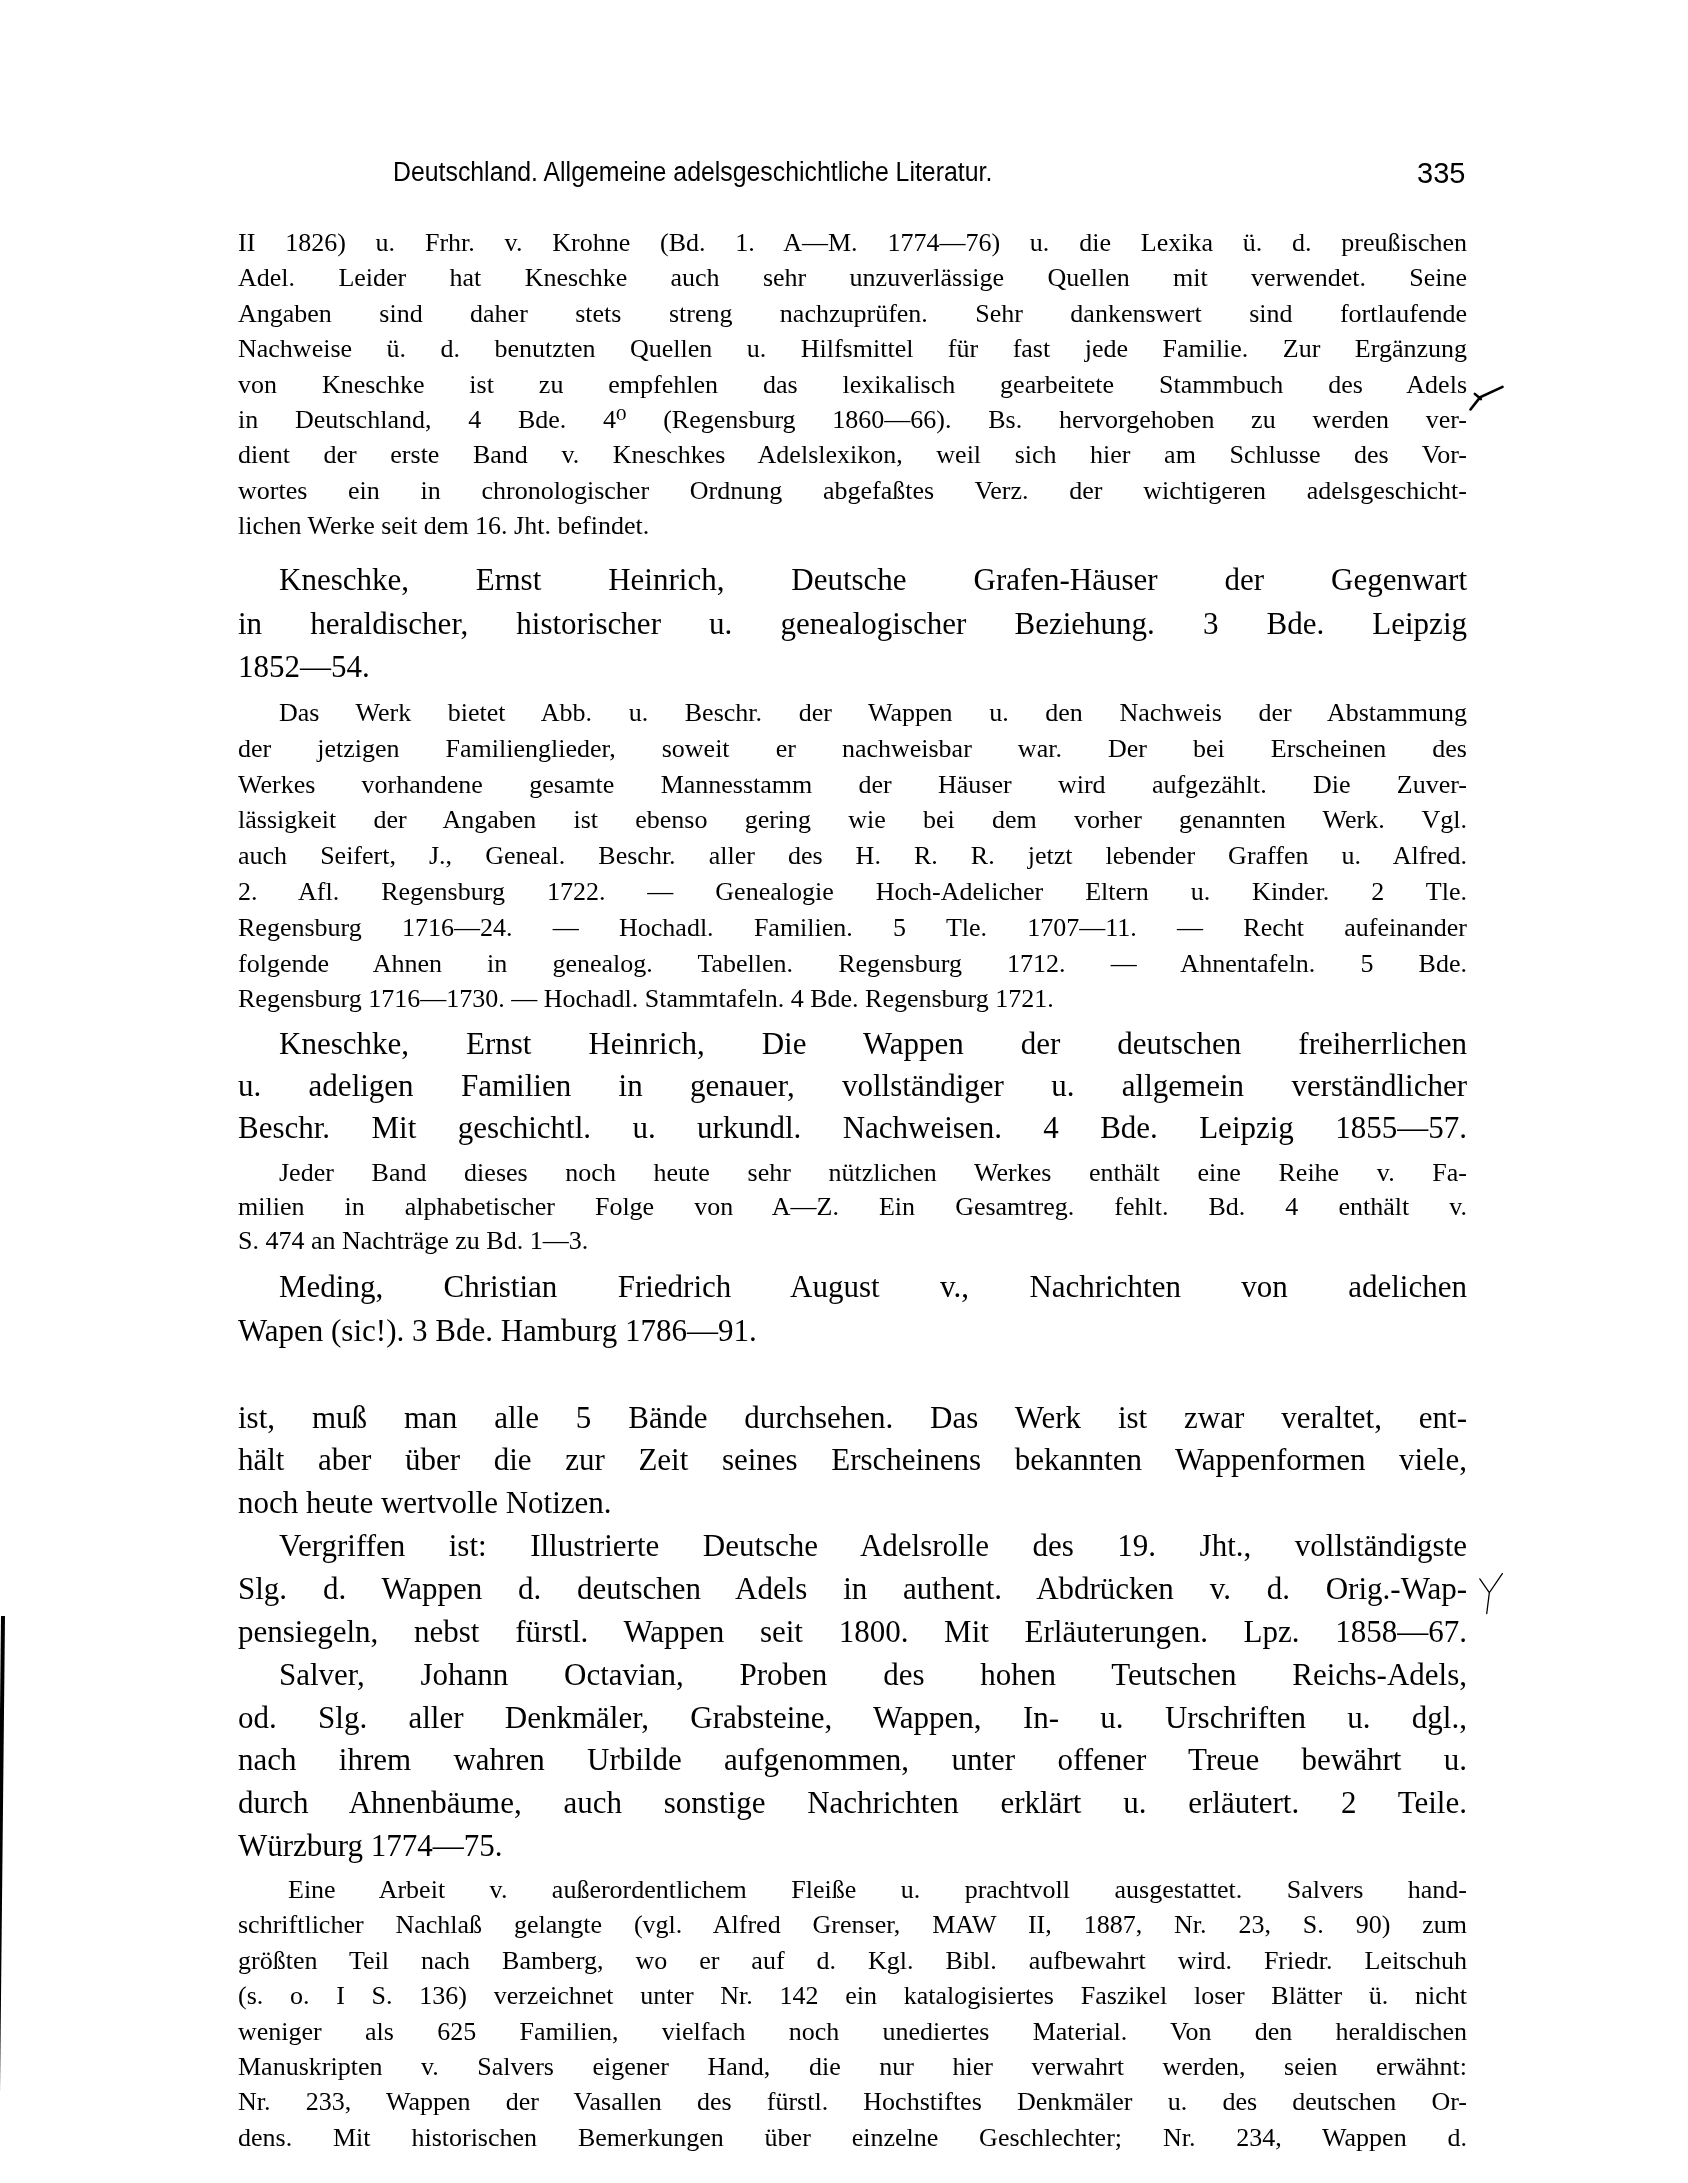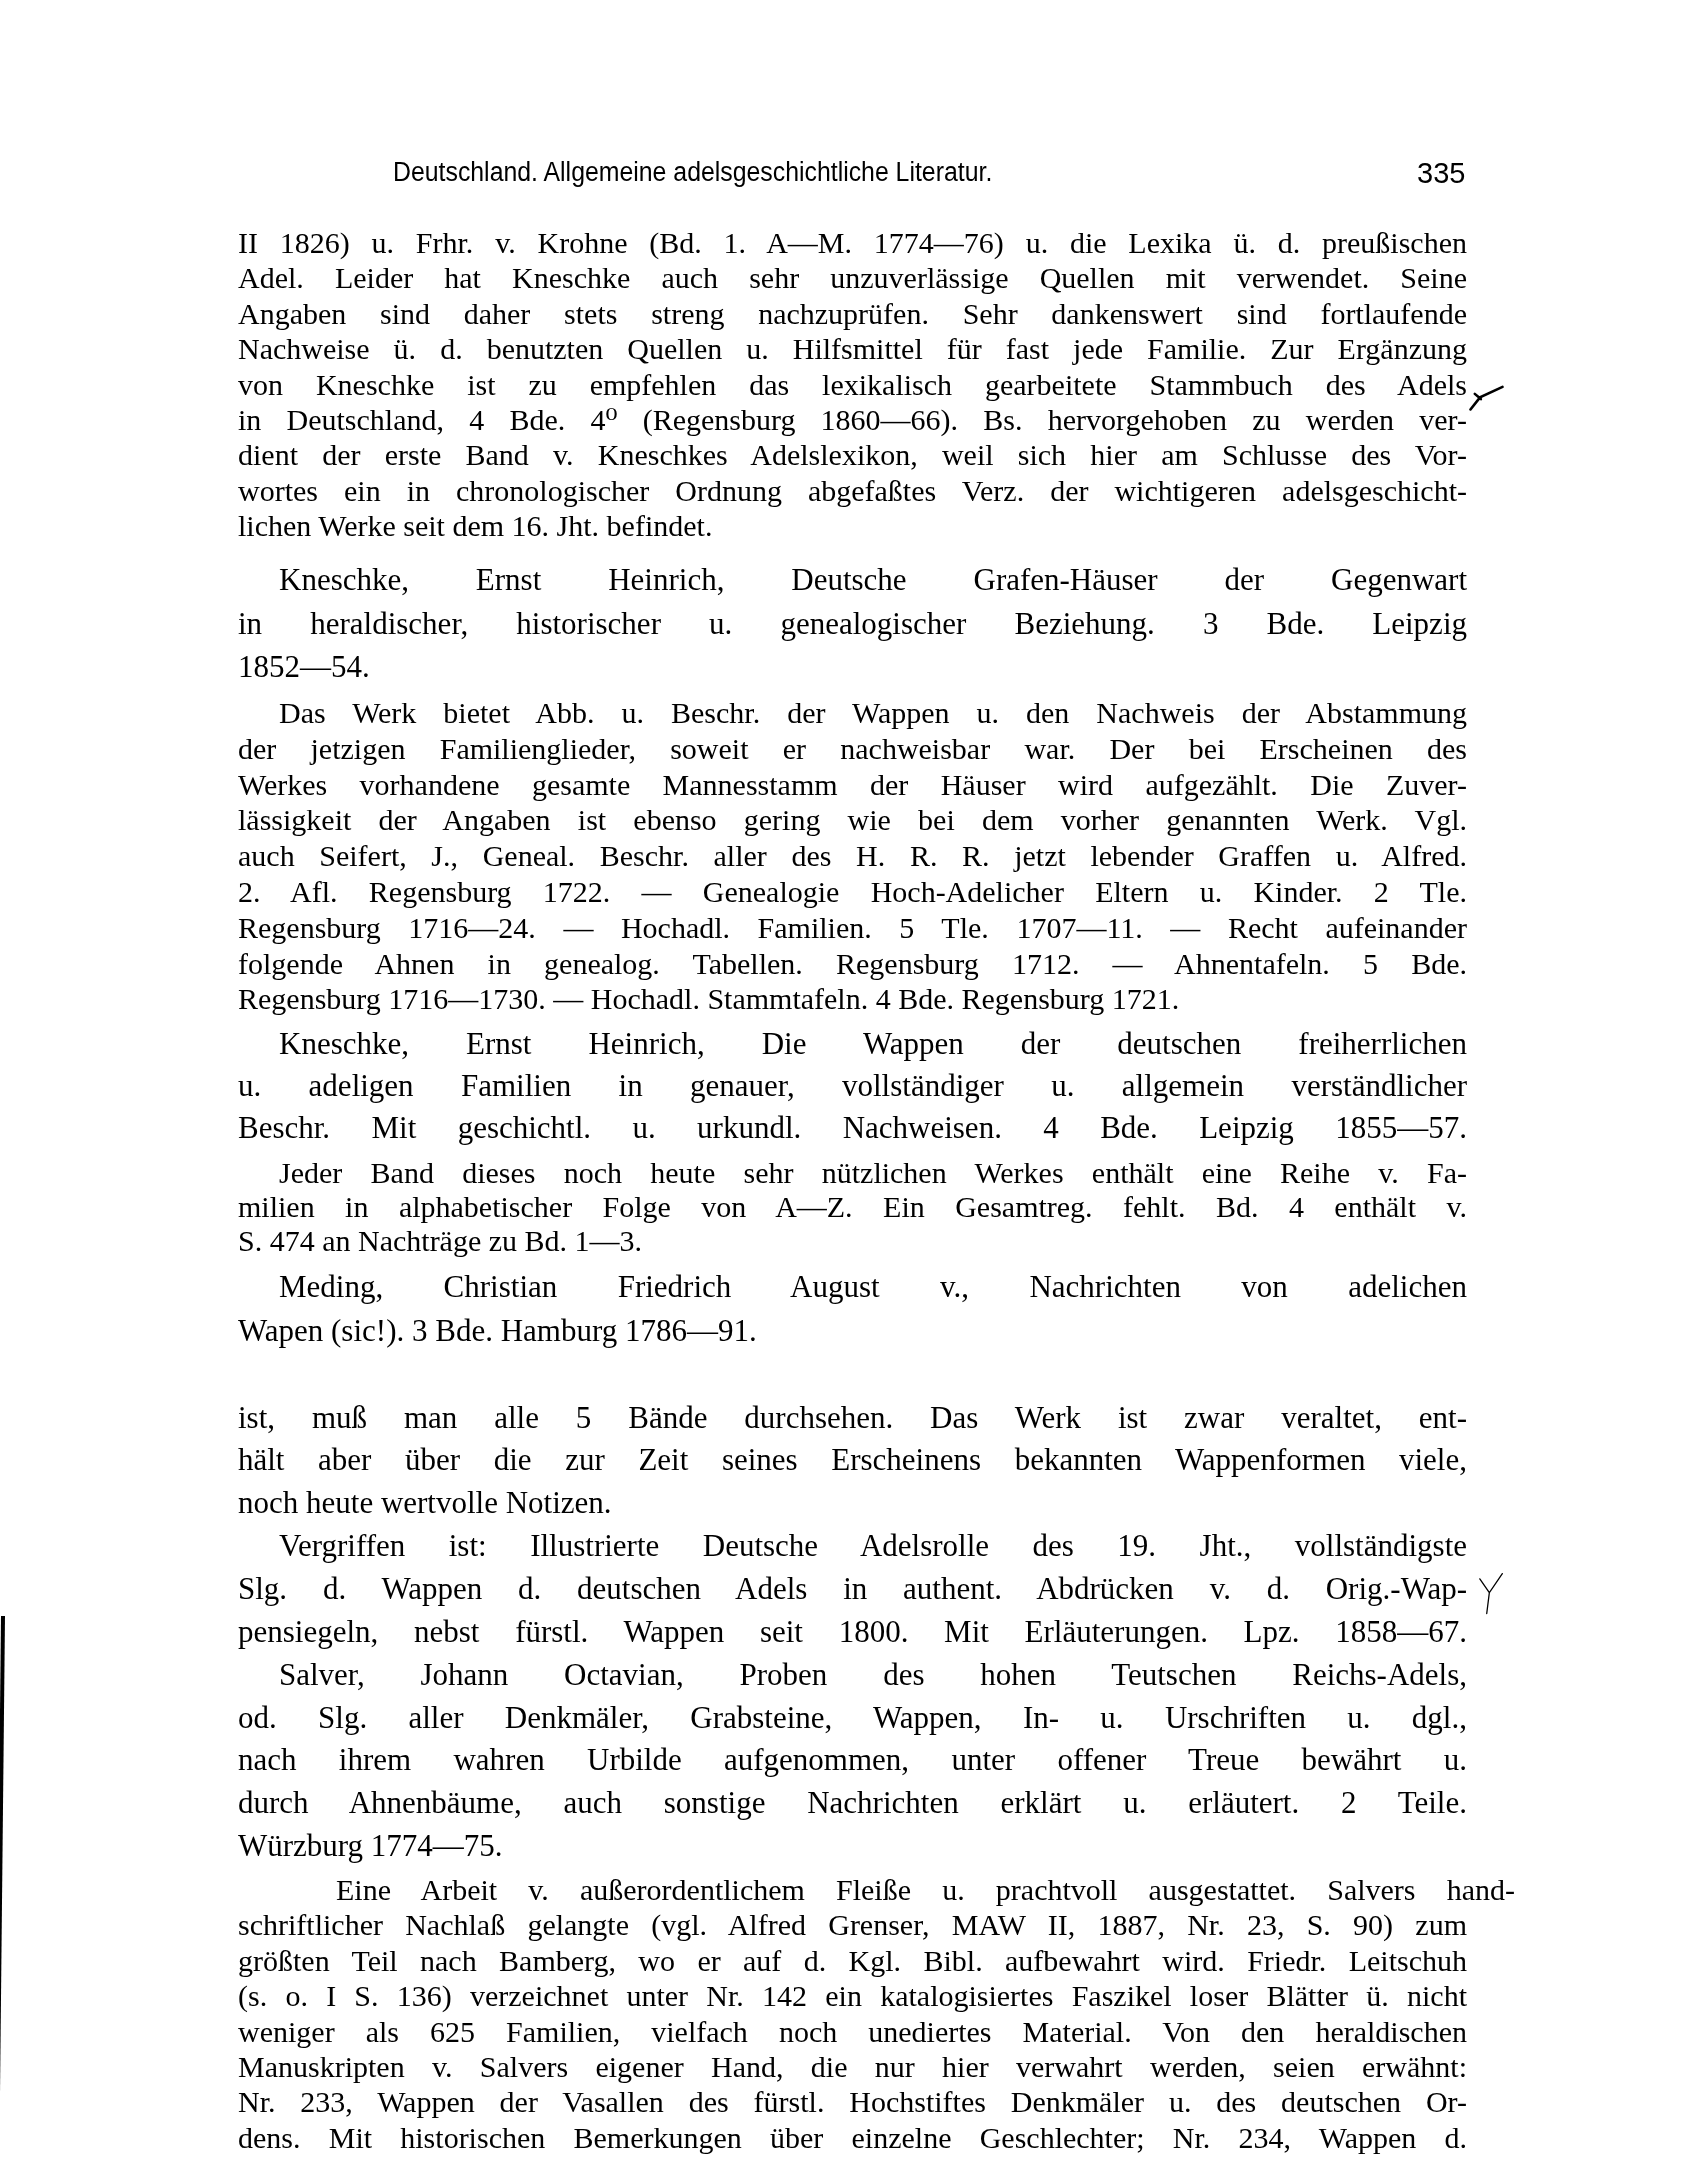--- a/index.html
+++ b/index.html
@@ -4,24 +4,24 @@
 <style>
   html, body { margin: 0; padding: 0; background: #ffffff; }
   body { width: 1689px; height: 2404px; position: relative; overflow: hidden; }
   .page { position: absolute; left: 0; top: 0; width: 1689px; height: 2404px; background: #ffffff; }
   .scanline { position: absolute; left: 0.9px; top: 1616px; width: 4.4px; height: 789px;
     background: #000; transform: skewX(-0.6deg); transform-origin: top left; }
   .ln { position: absolute; left: 238px; width: 1229px; white-space: nowrap;
     font-family: "Liberation Serif", "DejaVu Serif", serif; color: #000;
     text-align: justify; text-align-last: justify; }
   .ln.last { text-align-last: left; }
-  .small { font-size: 30px; line-height: 31px; }
+  .small { font-size: 26px; line-height: 31px; }
   .large { font-size: 31px; line-height: 37px; }
   .ind { left: 279px; width: 1188px; }
-  .ind2 { left: 288px; width: 1179px; margin-left: 48px; }
+  .ind2 { left: 288px; width: 1179px; }
   .header { position: absolute; top: 157px; left: 393px; font-family: "Liberation Sans", "DejaVu Sans", sans-serif;
     font-size: 27px; letter-spacing: 0px; color: #000; transform: scaleX(0.92); transform-origin: left; }
   .pagenum { position: absolute; top: 157px; left: 1417px; font-family: "Liberation Sans", "DejaVu Sans", sans-serif;
     font-size: 29px; color: #000; }
   .mark { position: absolute; font-family: "DejaVu Sans", sans-serif; color:#000; }
 </style>
 </head>
 <body>
 
 <div class="page">

